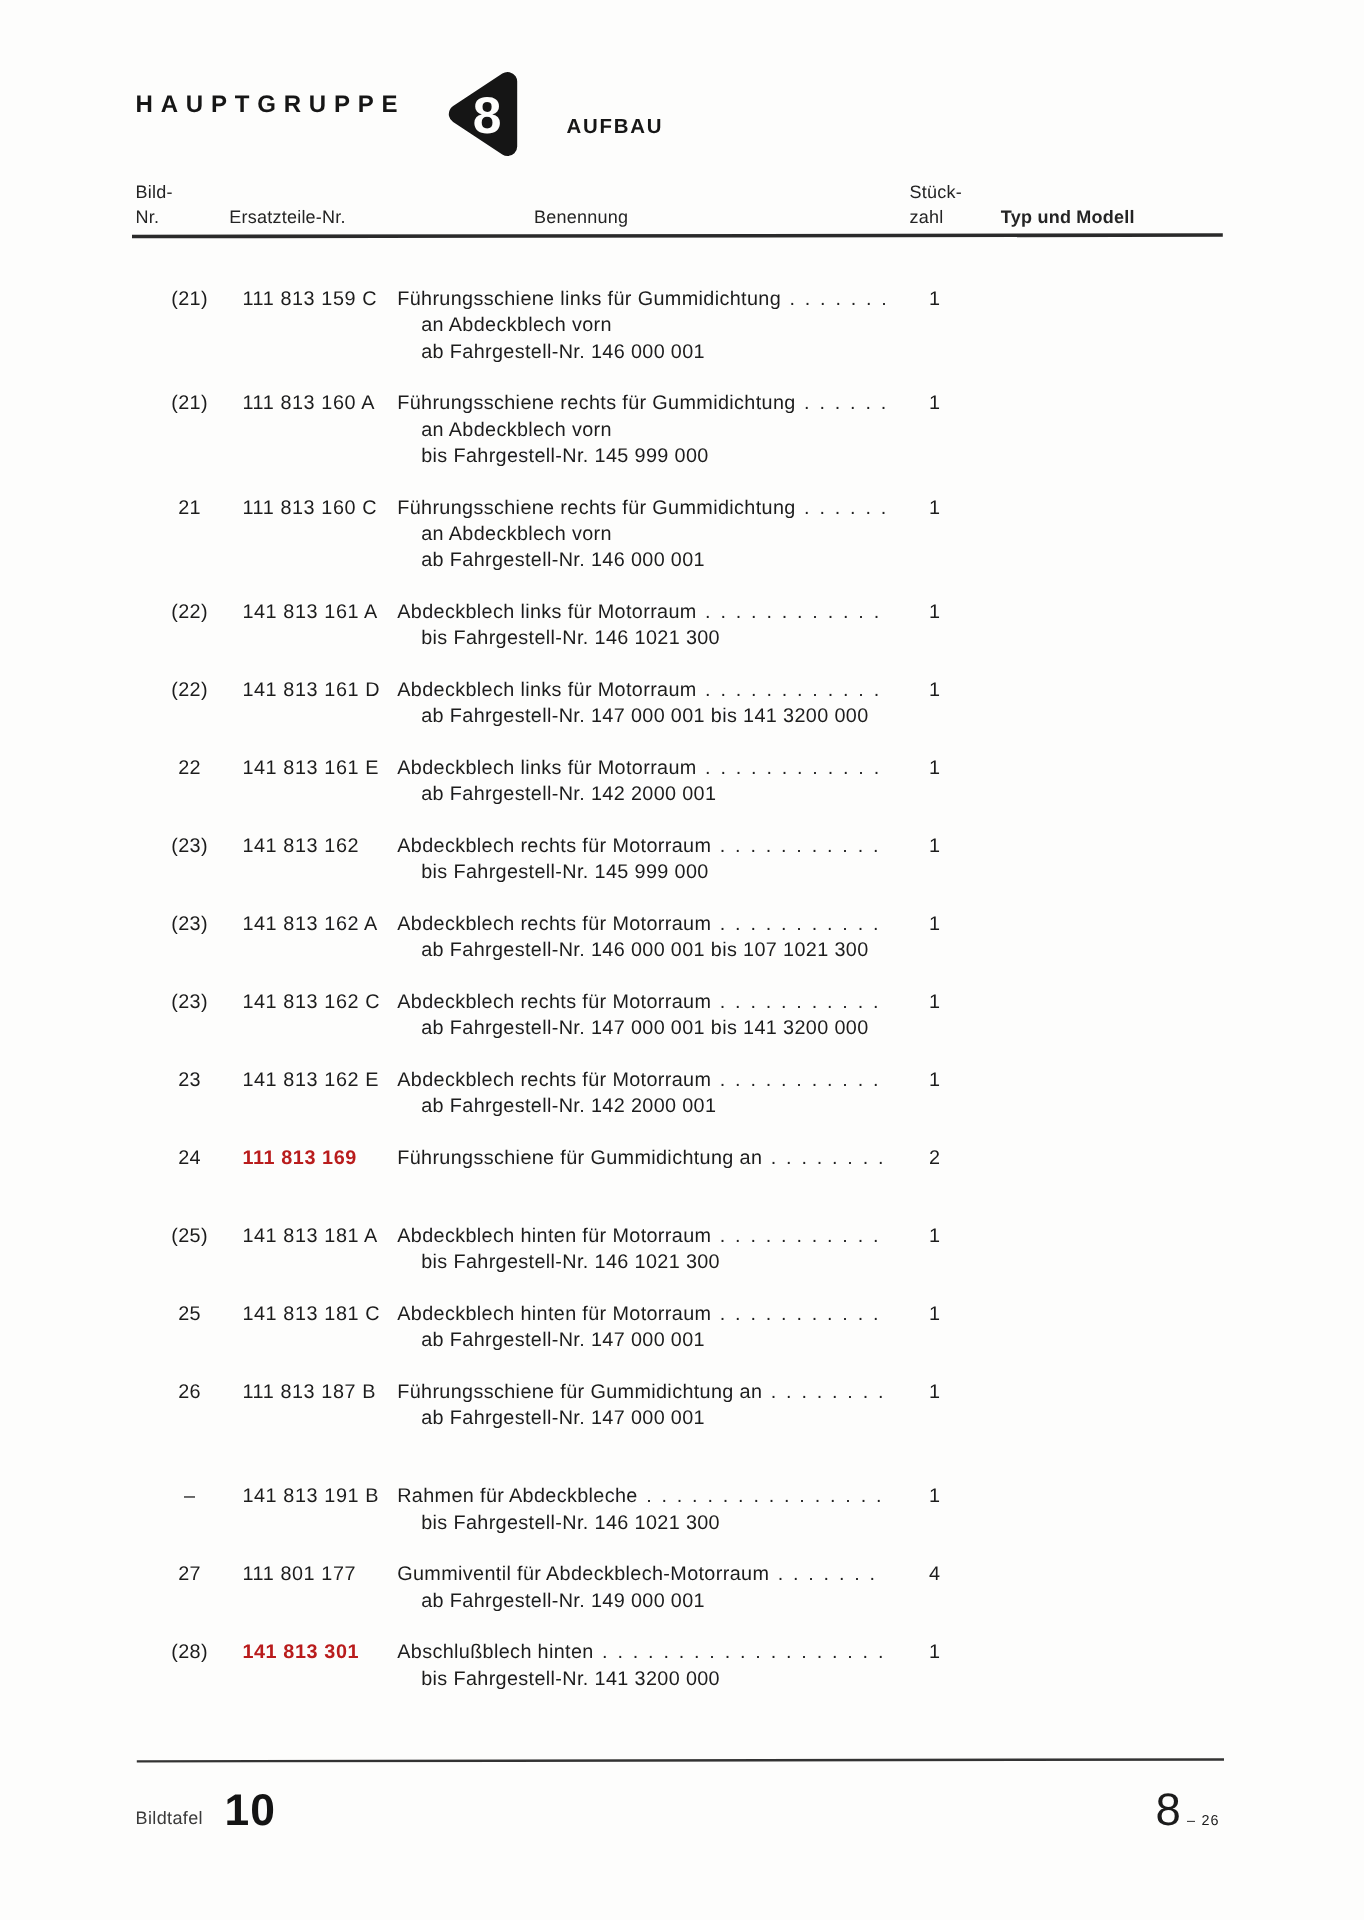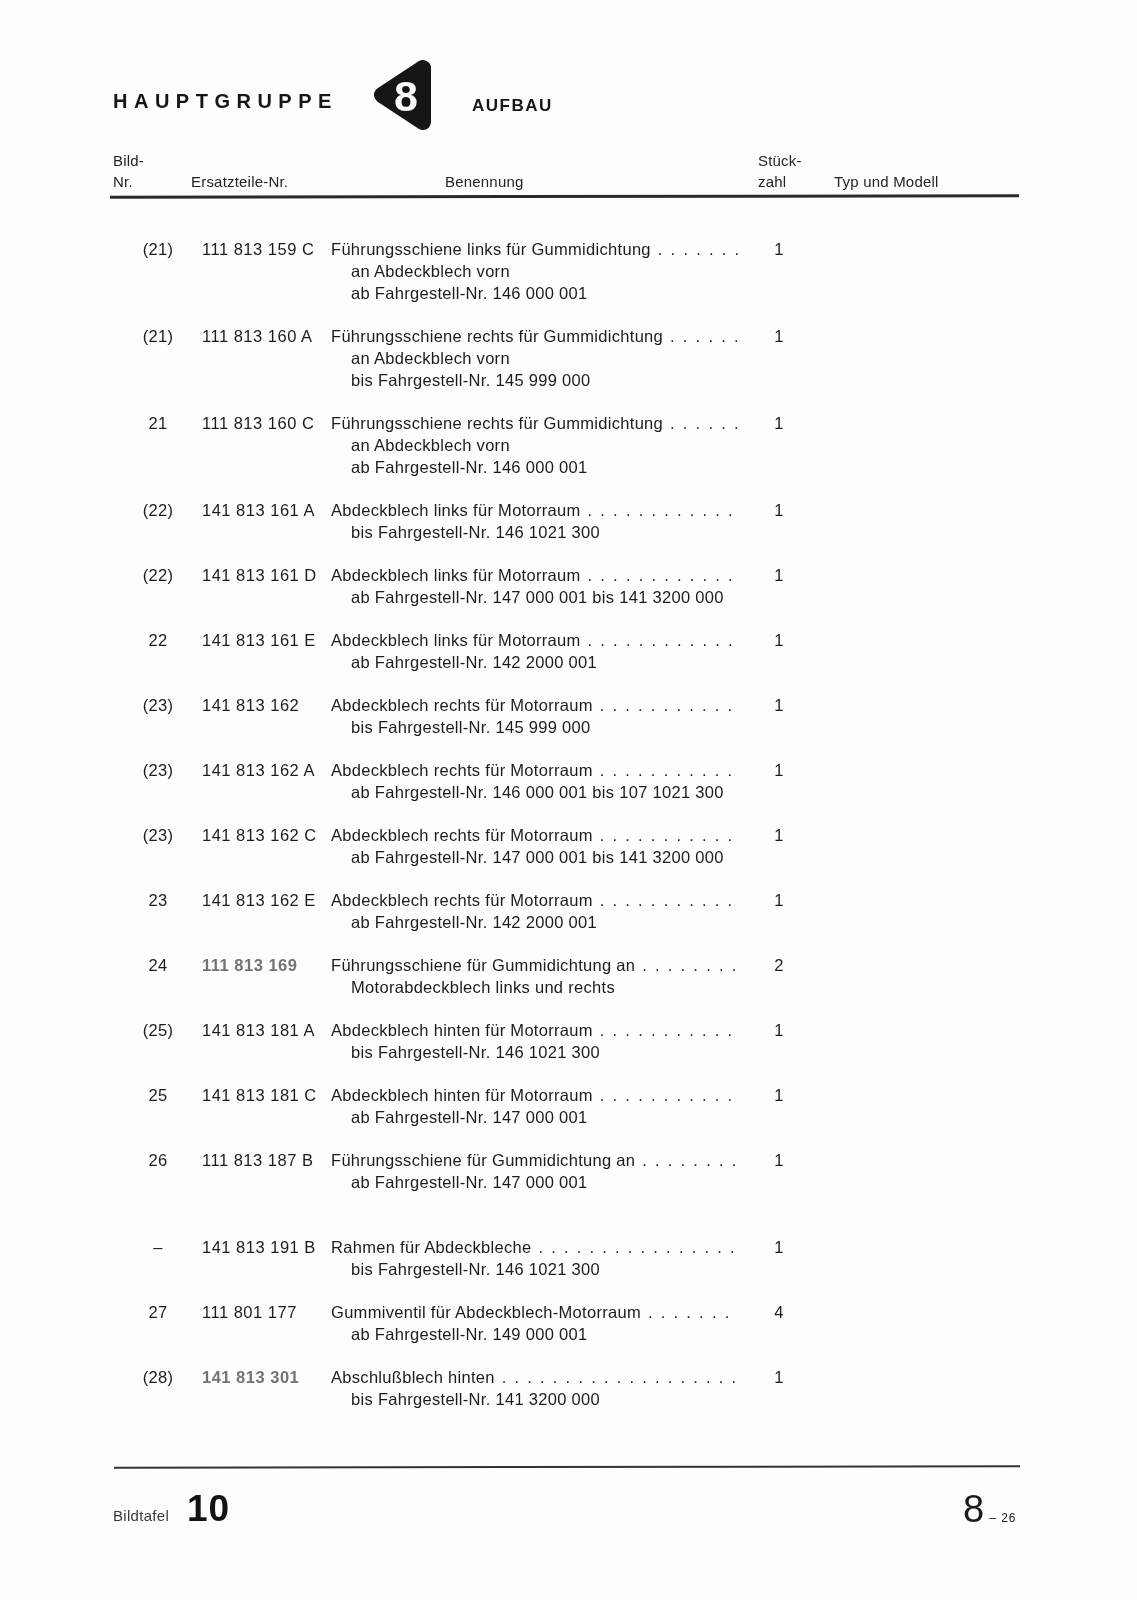--- a/index.html
+++ b/index.html
@@ -8,49 +8,49 @@
     background:#fdfdfc;
     font-family:"Liberation Sans", sans-serif;
     color:#1c1c1c;
     position:relative;
     overflow:hidden;
   }
   .abs{position:absolute;}
 
   
   .brand{
-    left:113px;top:90px;
+    left:113px;top:76px;
     font-size:20px;font-weight:bold;letter-spacing:6.5px;
     color:#161616;white-space:nowrap;
   }
   .group-badge{left:372px;top:56px;width:60px;height:78px;}
   .section-title{
     left:472px;top:96px;
     font-size:17px;font-weight:bold;letter-spacing:1.5px;
     color:#161616;white-space:nowrap;
   }
 
   
   .colhead{font-size:15px;color:#242424;letter-spacing:.2px;line-height:21px;white-space:nowrap;}
   .ch-bild{left:113px;top:150px;}
   .ch-part{left:191px;top:171px;}
   .ch-name{left:445px;top:171px;}
   .ch-qty{left:758px;top:150px;}
-  .ch-model{left:834px;top:171px;}
+  .ch-model{left:834px;top:171px;font-weight:bold;}
 
   .rule-top{left:110px;top:195px;width:909px;height:3px;background:#2a2a2a;transform:rotate(-0.08deg);}
   .rule-bottom{left:114px;top:1466px;width:906px;height:2px;background:#333;transform:rotate(-0.1deg);}
 
   
   .tbody{left:0;top:238px;right:0;}
   .prow{position:relative;margin:0 0 21px 0;padding-left:44px;}
   .cell{position:absolute;top:0;font-size:16.5px;line-height:22px;letter-spacing:.3px;color:#1c1c1c;}
   .c-bild{left:112px;width:92px;text-align:center;}
   .c-part{left:202px;width:125px;white-space:nowrap;letter-spacing:.5px;}
-  .c-part.bold{font-weight:bold;color:#737373;}
+  .c-part.bold{font-weight:bold;color:#b91c1c;}
   .c-desc{left:331px;width:407px;}
   .c-desc .first{display:flex;align-items:baseline;}
   .c-desc .nm{flex:0 0 auto;white-space:nowrap;}
   .c-desc .leader{
     flex:1 1 auto;min-width:0;overflow:hidden;white-space:nowrap;
     padding-left:7px;word-spacing:3px;color:#222;
   }
   .c-desc .detail{margin-left:20px;white-space:nowrap;}
   .c-qty{left:757px;width:44px;text-align:center;}
 
@@ -212,21 +212,20 @@
       <div class="cell c-qty">1</div>
     </div>
     <div class="prow" style="height: 44px;">
       <div class="cell c-bild">24</div>
       <div class="cell c-part bold">111 813 169</div>
       <div class="cell c-desc">
         <div class="first">
           <div class="nm">Führungsschiene für Gummidichtung an</div>
           <div class="leader">. . . . . . . . . . . . . . . . . . . . . . . . . . . . . . . . . . . . . . . . . . . . . . . .</div>
         </div>
-        <div class="detail">Motorabdeckblech links und rechts</div>
       </div>
       <div class="cell c-qty">2</div>
     </div>
     <div class="prow" style="height: 44px;">
       <div class="cell c-bild">(25)</div>
       <div class="cell c-part">141 813 181 A</div>
       <div class="cell c-desc">
         <div class="first">
           <div class="nm">Abdeckblech hinten für Motorraum</div>
           <div class="leader">. . . . . . . . . . . . . . . . . . . . . . . . . . . . . . . . . . . . . . . . . . . . . . . .</div>

